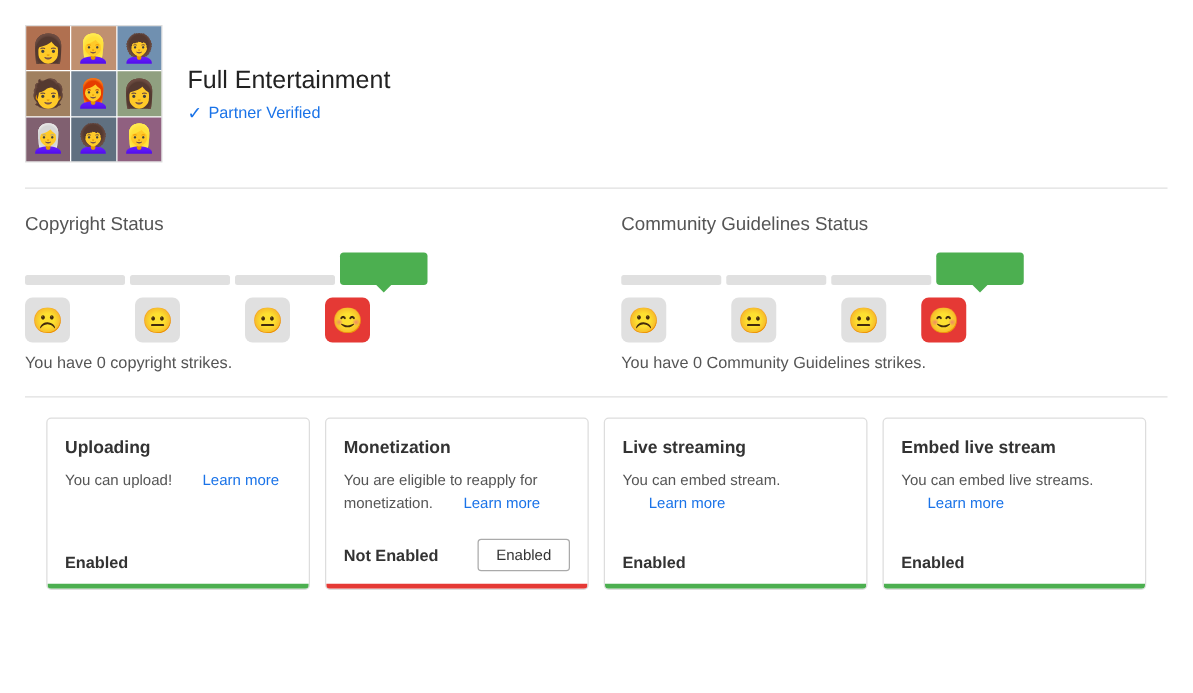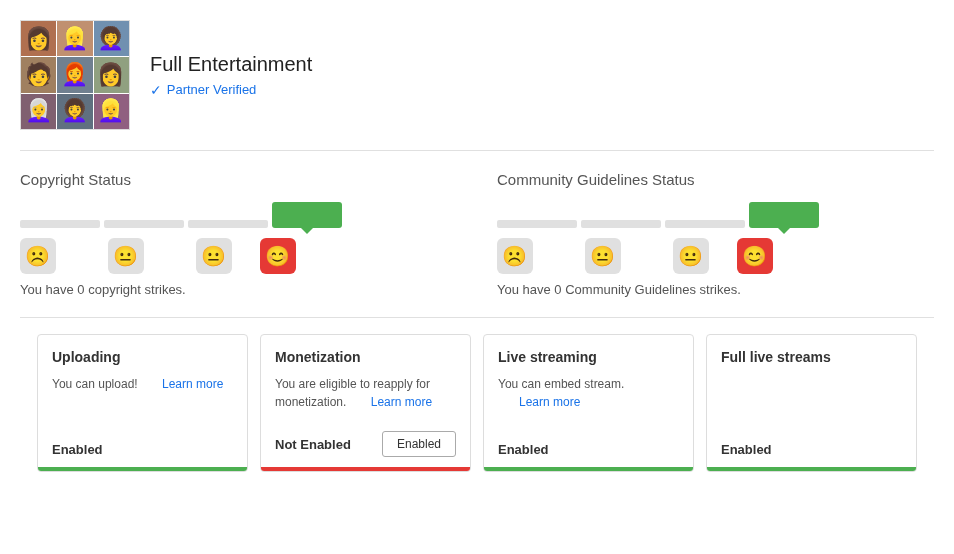--- a/index.html
+++ b/index.html
@@ -315,20 +315,25 @@
       </div>
     </div>
     <div class="card-footer">
       <span class="card-status enabled">Enabled</span>
     </div>
     <div class="card-bottom-bar green-bar"></div>
   </div>
 
   <div class="card">
     <div class="card-body">
-      <div class="card-title">Full live streams</div>
+      <div class="card-title">Embed live stream</div>
+      <div class="card-text">
+        <span>You can embed live streams.</span>
+        <br>
+        <a href="#">Learn more</a>
+      </div>
     </div>
     <div class="card-footer">
       <span class="card-status enabled">Enabled</span>
     </div>
     <div class="card-bottom-bar green-bar"></div>
   </div>
 </div>
 
 </body></html>

